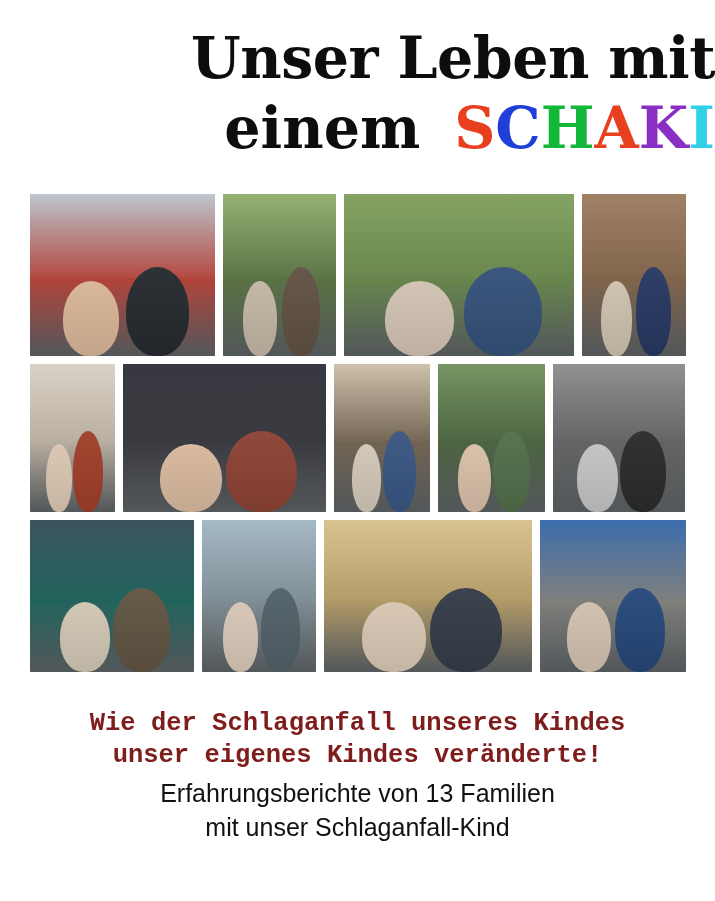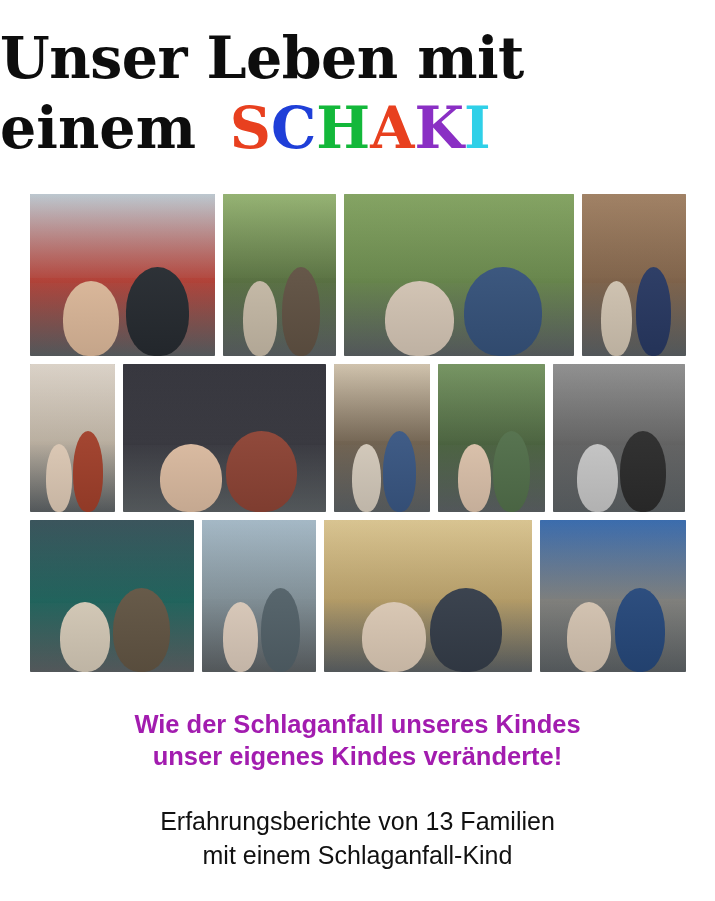--- a/index.html
+++ b/index.html
@@ -20,21 +20,21 @@
     height: 901px;
     background: #ffffff;
     display: flex;
     flex-direction: column;
     align-items: center;
   }
 
   
   .title-block {
     width: 100%;
-    text-align: left;
+    text-align: right;
     padding-top: 28px;
   }
   .title-line1 {
     font-family: "DejaVu Serif", serif;
     font-weight: bold;
     font-size: 57px;
     letter-spacing: -0.5px;
     line-height: 1.05;
     color: #0d0d0d;
   }
@@ -81,33 +81,33 @@
   .blob        { position:absolute; border-radius:50% 50% 45% 45%; }
   .vgrad       { position:absolute; inset:0; }
 
   
   .subtitle-block {
     width: 100%;
     text-align: center;
     margin-top: 36px;
   }
   .sub-bold {
-    font-family: Liberation Sans, sans-serif;
+    font-family: Liberation Mono, monospace;
     font-weight: bold;
     font-size: 25.5px;
     line-height: 1.28;
-    color: #a21caf;
+    color: #7f1d1d;
   }
   .sub-normal {
     font-family: "Liberation Sans", sans-serif;
     font-weight: normal;
     font-size: 25px;
     line-height: 1.28;
     color: #111111;
-    margin-top: 32px;
+    margin-top: 4px;
   }
 </style>
 </head>
 <body>
 
 <div class="page">
 
   <div class="title-block">
     <div class="title-line1">Unser Leben mit</div>
     <div class="title-line2">
@@ -212,16 +212,16 @@
           <div class="blob" style="background: rgb(42, 79, 134); width: 50px; height: 84px; right: 21px; bottom: 0px;"></div>
           <div class="vgrad" style="background: linear-gradient(rgba(255, 255, 255, 0.06), rgba(0, 0, 0, 0.18));"></div>
         </div>
       </div>
     </div>
 
   <div class="subtitle-block">
     <div class="sub-bold">Wie der Schlaganfall unseres Kindes</div>
     <div class="sub-bold">unser eigenes Kindes veränderte!</div>
     <div class="sub-normal">Erfahrungsberichte von 13 Familien</div>
-    <div class="sub-normal" style="margin-top:2px">mit einem Schlaganfall-Kind</div>
+    <div class="sub-normal" style="margin-top:2px">mit unser Schlaganfall-Kind</div>
   </div>
 
 </div>
 
 </body></html>

